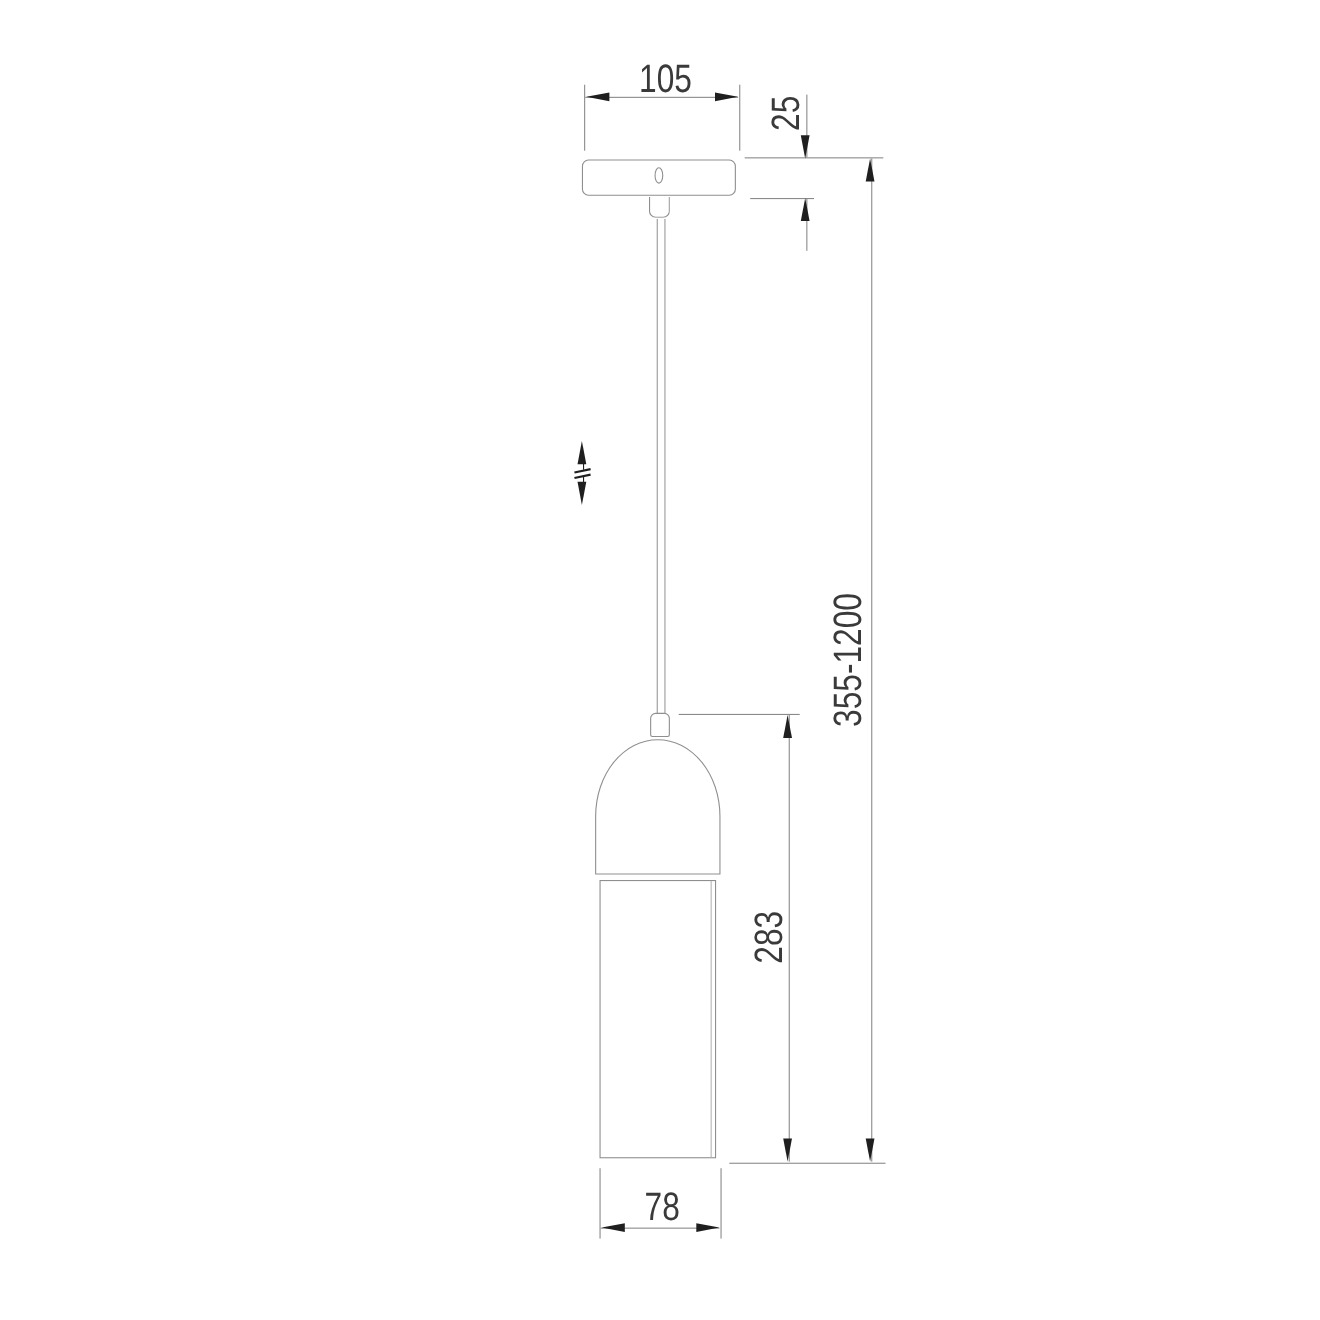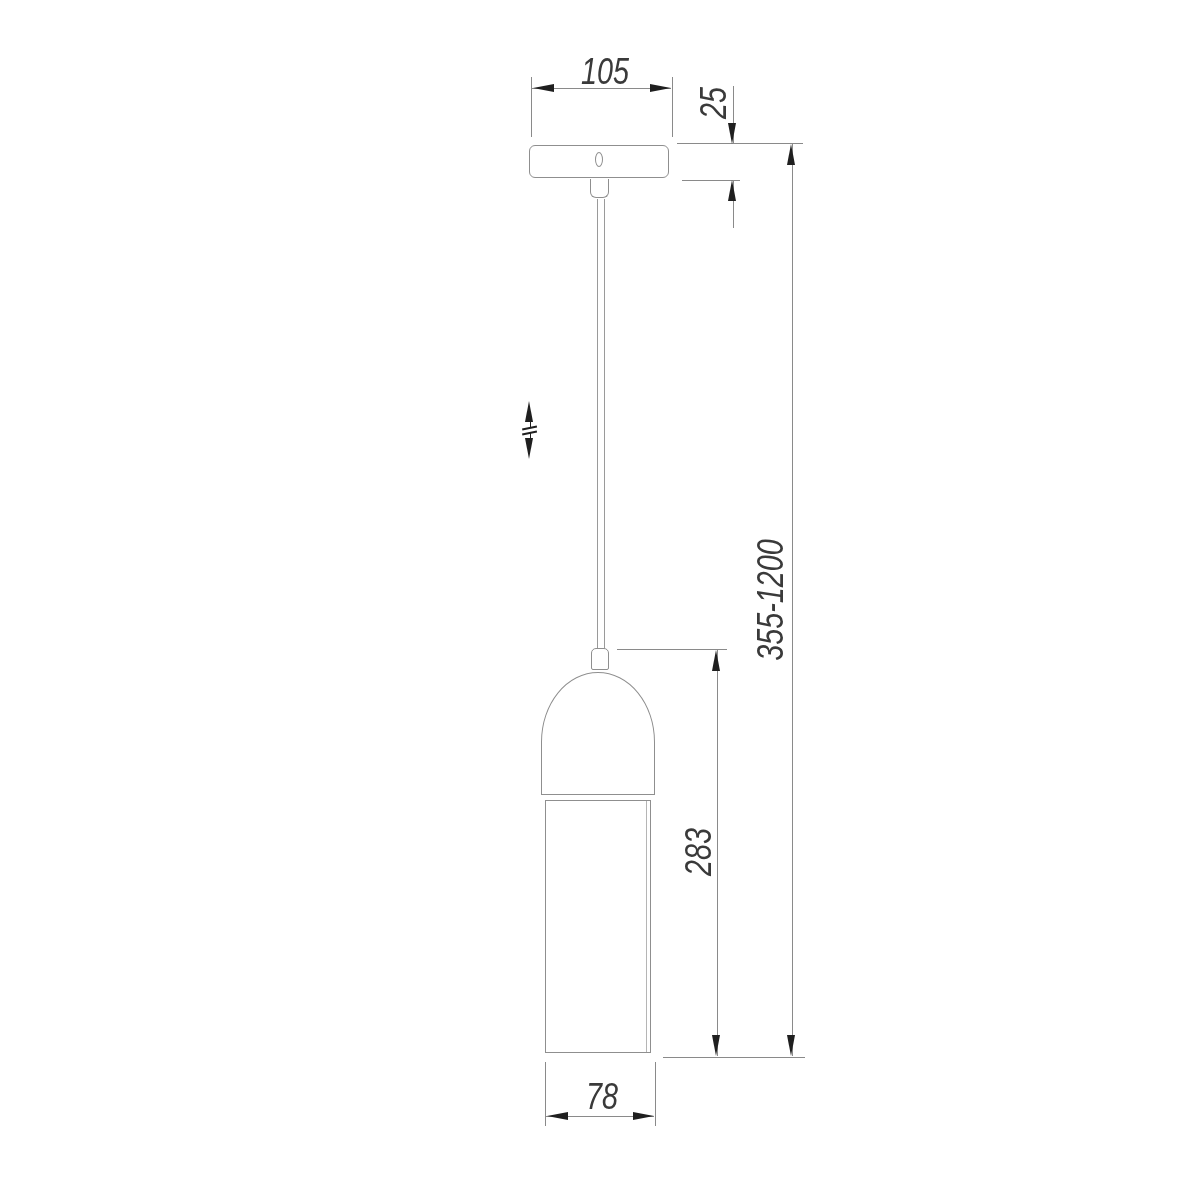--- a/index.html
+++ b/index.html
@@ -2,21 +2,20 @@
 <html style="--background: #ffffff; --object-line: #8f8f8f; --inner-line: #b5b5b5; --cord-line: #9a9a9a; --dimension-line: #8a8a8a; --arrow: #1f1f1f; --text: #3a3a3a;"><head>
 <meta charset="utf-8">
 <style>
   html,body { margin:0; padding:0; background:#fff; }
   #canvas {
     position:relative;
     width:1072px; height:1200px;
     background: var(--background, #ffffff);
     font-family: "Liberation Sans", sans-serif;
     overflow:hidden;
-    font-style:italic;
   }
   .abs { position:absolute; }
 
   
   .oline { position:absolute; border:1.5px solid var(--object-line, #8f8f8f); background:#fff; box-sizing:border-box; }
 
   
   .hdim { position:absolute; height:1.2px; background:var(--dimension-line, #8a8a8a); }
   .vdim { position:absolute; width:1.2px;  background:var(--dimension-line, #8a8a8a); }
 

